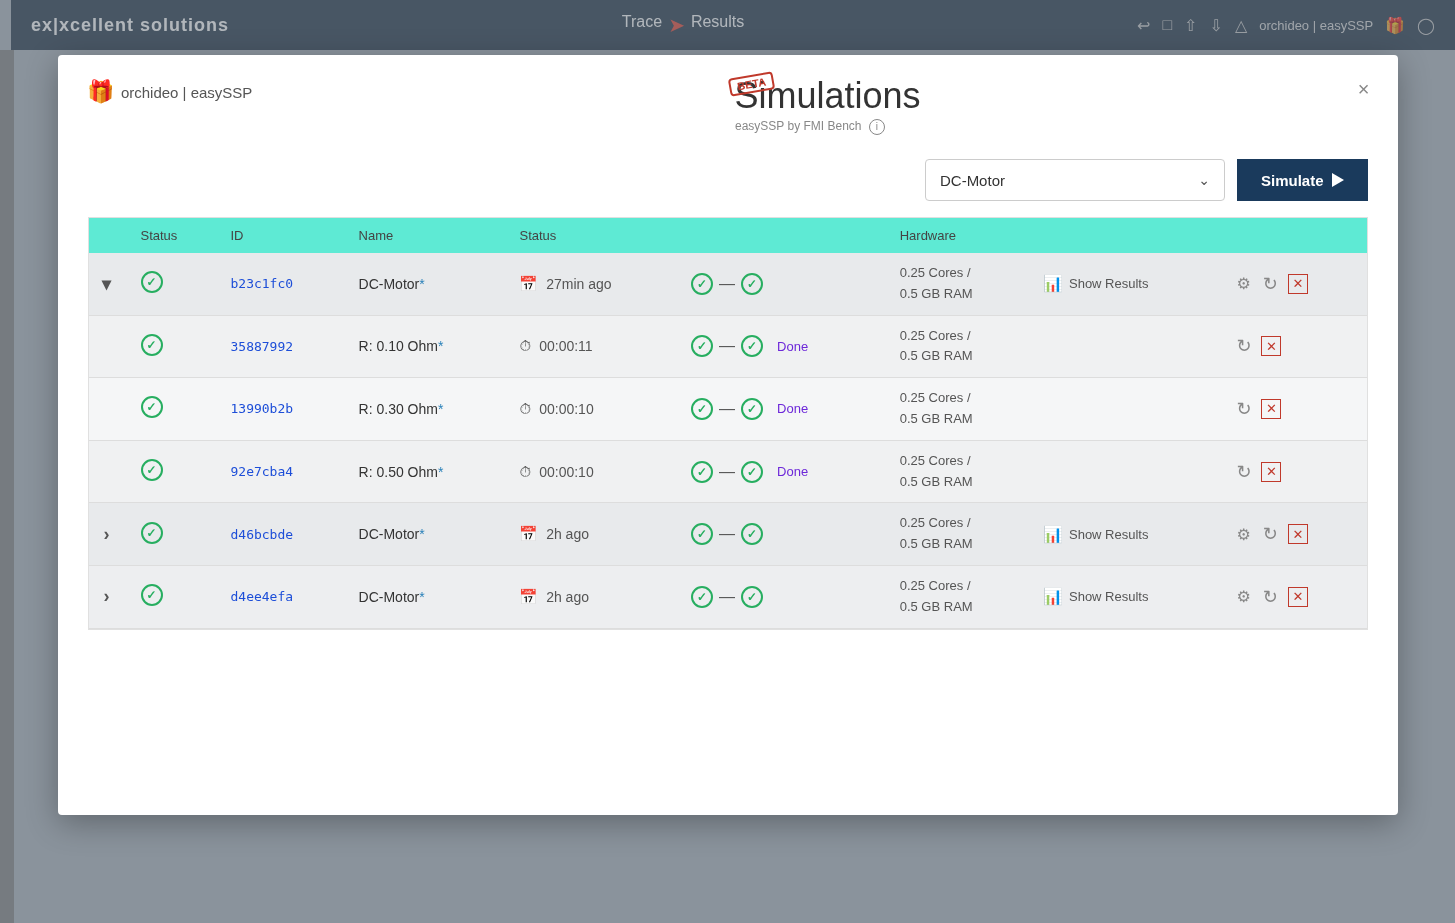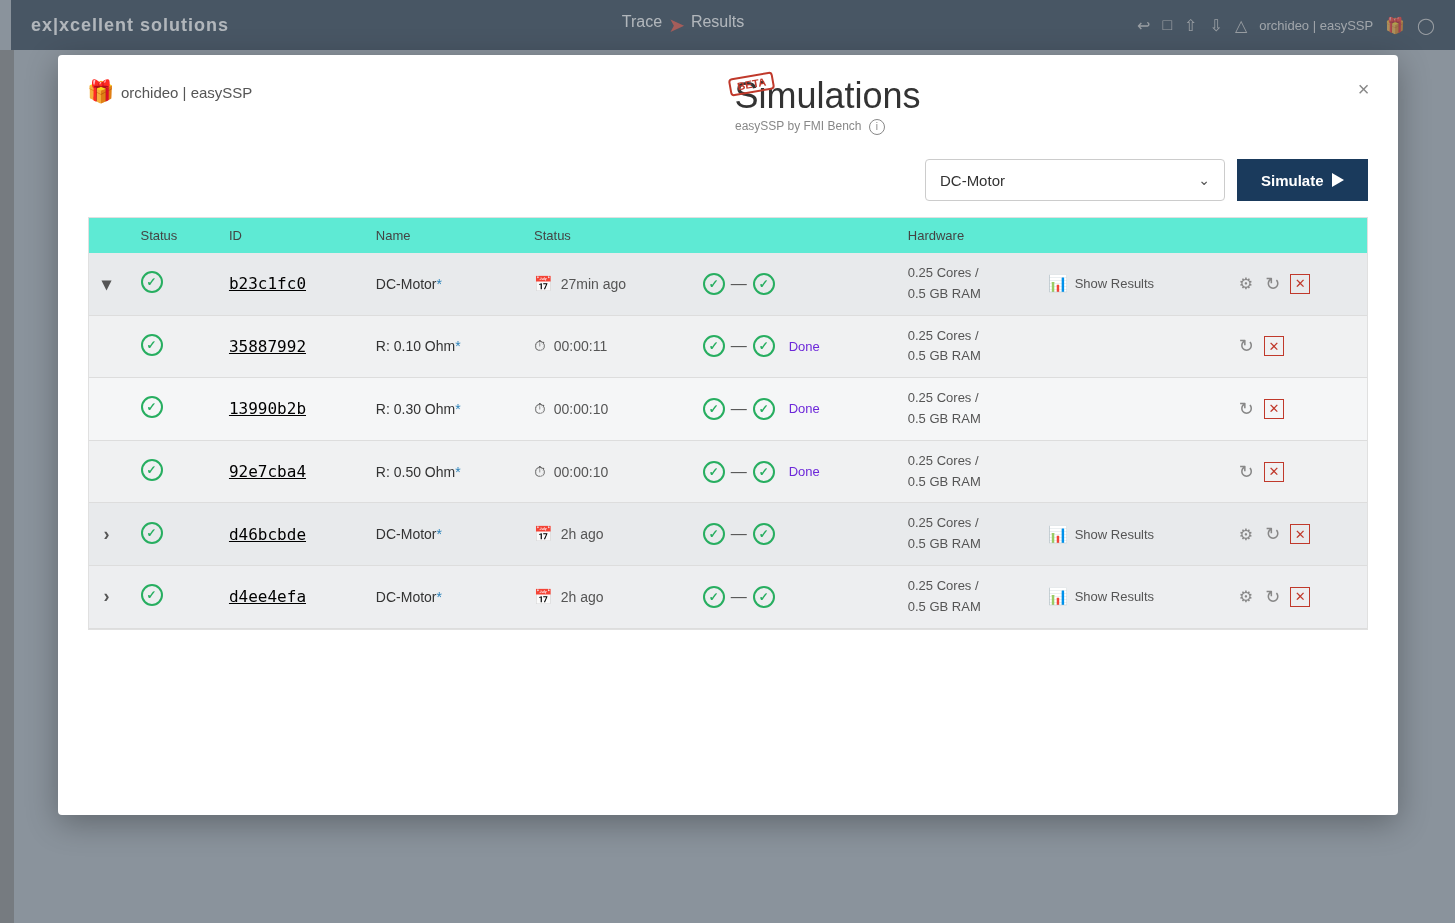--- a/index.html
+++ b/index.html
@@ -265,24 +265,23 @@
       content: '✓';
       position: absolute;
       top: 50%;
       left: 50%;
       transform: translate(-50%, -50%);
       color: #27ae60;
       font-size: 12px;
       font-weight: bold;
     }
     .row-id {
-      color: #000000;
+      color: #1d4ed8;
       font-family: monospace;
-      font-size: 16px;
-      text-decoration: underline;
+      font-size: 13px;
     }
     .row-name {
       color: #333;
     }
     .asterisk { color: #2980b9; }
     .time-cell {
       display: flex;
       align-items: center;
       gap: 8px;
       color: #555;

